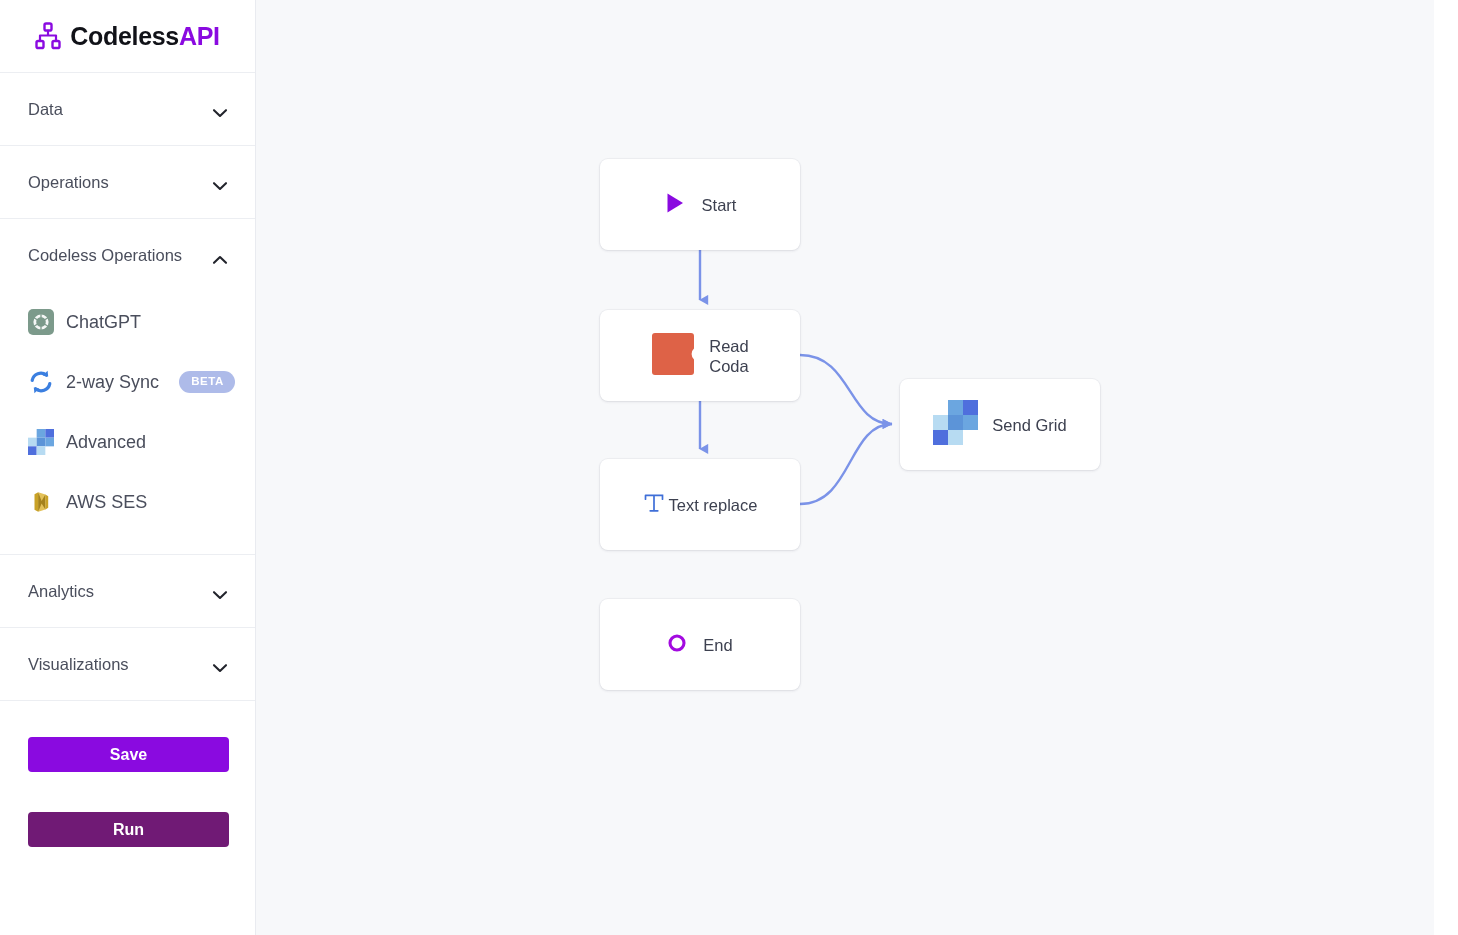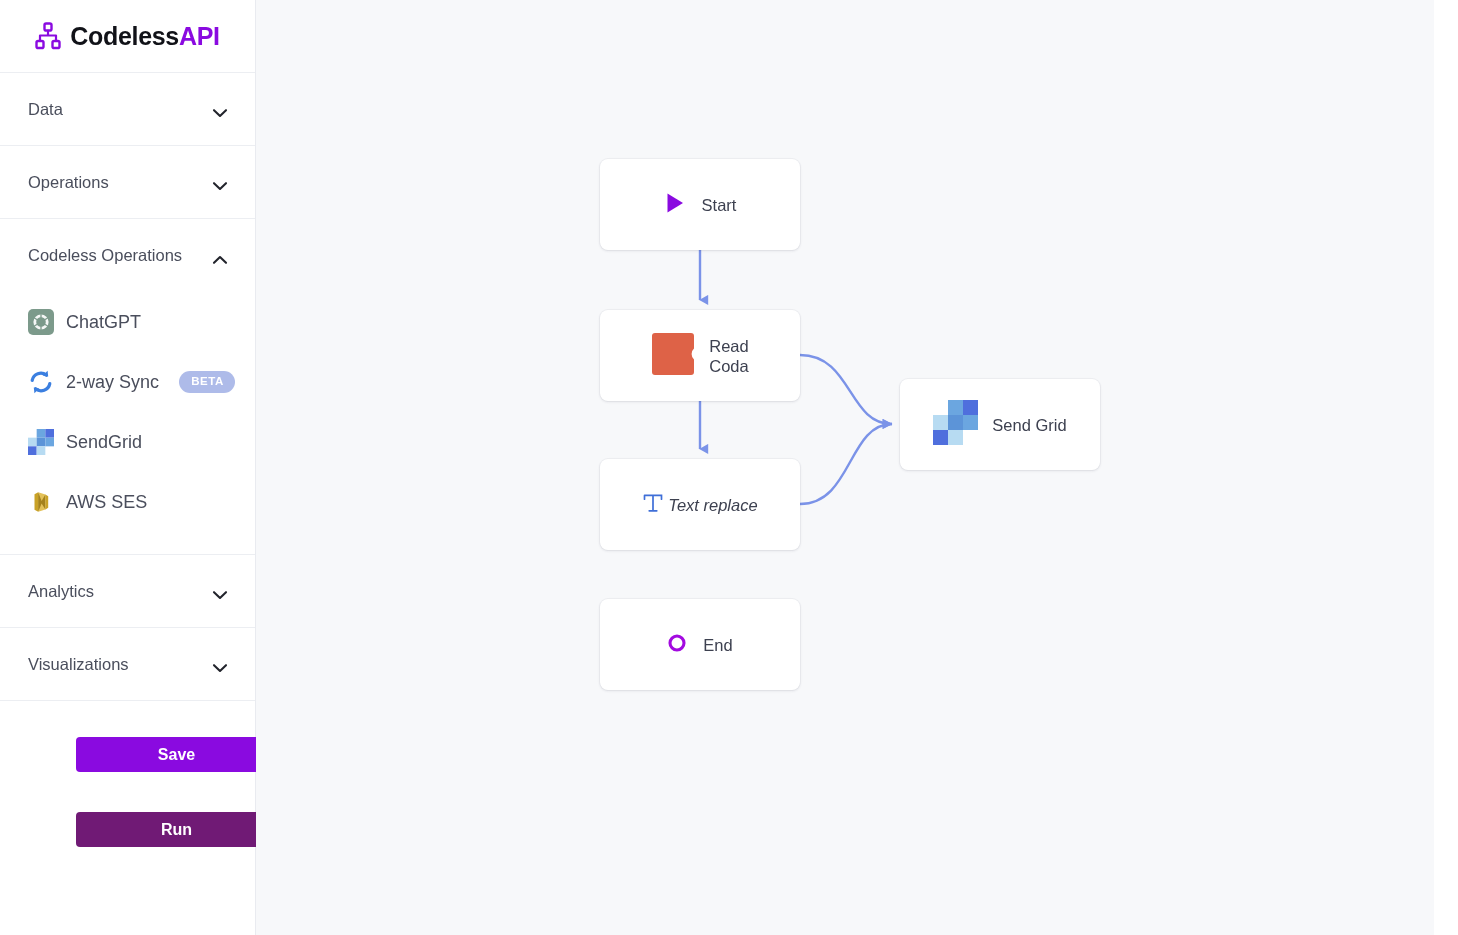--- a/index.html
+++ b/index.html
@@ -108,21 +108,20 @@
     border: none;
     border-radius: 4px;
     color: #ffffff;
     font-size: 16px;
     font-weight: bold;
     font-family: "Liberation Sans", sans-serif;
     cursor: pointer;
     line-height: 35px;
     text-align: center;
     padding: 0;
-    margin-left: 48px;
   }
   .btn-save { background: #8a0ae0; margin-bottom: 40px; }
   .btn-run { background: #701a75; }
 
   
   .canvas {
     flex: 1;
     position: relative;
     background: #f7f8fa;
     height: 935px;
@@ -235,21 +234,21 @@
           <svg viewBox="0 0 24 24" width="26" height="26">
             <rect x="8" y="0" width="8" height="8" fill="#6ba6e0"></rect>
             <rect x="16" y="0" width="8" height="8" fill="#4f6fdd"></rect>
             <rect x="0" y="8" width="8" height="8" fill="#b7dbf2"></rect>
             <rect x="8" y="8" width="8" height="8" fill="#5c94d8"></rect>
             <rect x="16" y="8" width="8" height="8" fill="#6ba6e0"></rect>
             <rect x="0" y="16" width="8" height="8" fill="#4f6fdd"></rect>
             <rect x="8" y="16" width="8" height="8" fill="#b7dbf2"></rect>
           </svg>
         </span>
-        <span class="sub-label">SendGrid</span>
+        <span class="sub-label">Advanced</span>
       </div>
 
       <div class="sub-item">
         <span class="sub-icon">
           <svg viewBox="0 0 26 26" width="26" height="26">
             <path d="M6.5 5.2 L10.2 3.2 L10.2 22.8 L6.5 20.8 Z" fill="#c9a227"></path>
             <path d="M10.2 3.2 L17.4 5.6 L17.4 20.4 L10.2 22.8 Z" fill="#e3c158"></path>
             <path d="M10.2 3.2 L13.6 12 L17.4 5.6 L17.4 20.4 L13.6 14.6 L10.2 22.8 Z" fill="#a5821c"></path>
             <path d="M17.4 5.6 L20.2 7.2 L20.2 18.8 L17.4 20.4 Z" fill="#c9a227"></path>
           </svg>
@@ -321,21 +320,21 @@
           <svg viewBox="0 0 44 44" width="44" height="44">
             <path d="M4 1 H40 A3 3 0 0 1 43 4 V16.5 A7.5 7.5 0 0 0 43 27.5 V40 A3 3 0 0 1 40 43 H4 A3 3 0 0 1 1 40 V4 A3 3 0 0 1 4 1 Z" fill="#de6247"></path>
           </svg>
         </span>
         <span class="node-label">Read
 Coda</span>
       </div>
     </div>
 
     <div class="node" style="left:344px; top:459px; width:200px; height:91px;">
-      <div class="node-inner" style="gap:4px;font-style:italic;">
+      <div class="node-inner" style="gap:4px;">
         <span class="node-icon">
           <svg viewBox="0 0 22 22" width="22" height="22">
             <path d="M2.5 3.4 L19.5 3.4 L19.5 7.2 M2.5 3.4 L2.5 7.2 M11 3.4 L11 18.4 M7.2 18.8 L14.8 18.8" fill="none" stroke="#3f6fd8" stroke-width="1.7" stroke-linecap="round"></path>
           </svg>
         </span>
         <span class="node-label">Text replace</span>
       </div>
     </div>
 
     <div class="node" style="left:644px; top:379px; width:200px; height:91px;">

